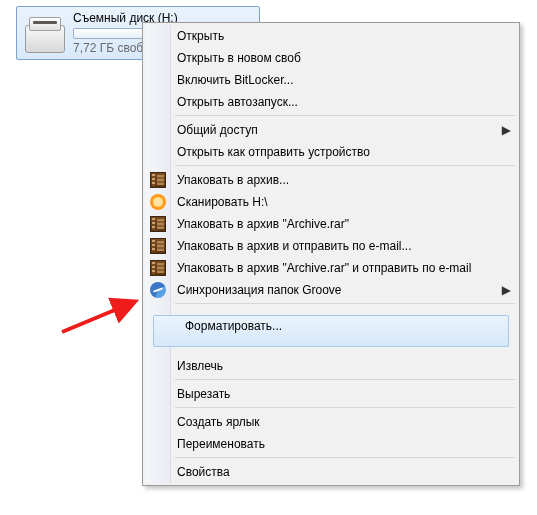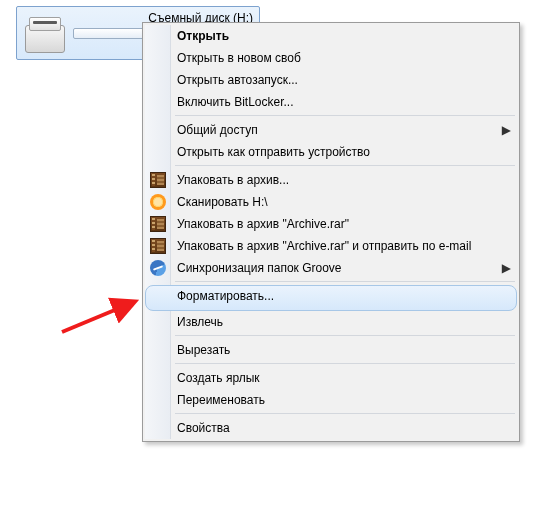--- a/index.html
+++ b/index.html
@@ -19,21 +19,20 @@
     left: 16px;
     top: 6px;
     width: 244px;
     height: 54px;
     border: 1px solid #7da2ce;
     border-radius: 2px;
     background: linear-gradient(#eaf3fc, #d8e9fb);
     display: flex;
     align-items: center;
     padding: 4px 6px;
-    text-align: right;
   }
   .drive-icon {
     width: 44px; height: 44px; flex: 0 0 44px;
     margin-right: 6px;
     position: relative;
   }
   .drive-icon .body {
     position: absolute; left: 2px; right: 2px; top: 14px; bottom: 2px;
     background: linear-gradient(#f8f8f8, #d8d8d8);
     border: 1px solid #9a9a9a; border-radius: 3px;
@@ -69,33 +68,33 @@
     background: linear-gradient(to right, #f4f6f9, #e9edf3);
     border-right: 1px solid #d8dde4;
   }
   .mi {
     position: relative;
     height: 22px; line-height: 22px;
     padding-left: 32px; padding-right: 18px;
     color: #000; white-space: nowrap;
     cursor: default;
   }
-  .mi.bold { font-weight: 700; }
+  .mi.bold { font-weight: 400; }
   .mi .arrow {
     position: absolute; right: 6px; top: 0; bottom: 0;
     display: flex; align-items: center; color: #333;
   }
   .mi .ico {
     position: absolute; left: 5px; top: 3px; width: 16px; height: 16px;
   }
   .mi.hover {
     background: linear-gradient(#eaf3fd, #d6e8fb);
-    border: 1px solid #a7c7e7; border-radius: 8px;
-    height: 26px; line-height: 20px;
-    margin: 0; padding-left: 31px; padding-right: 17px;
+    border: 1px solid #a7c7e7; border-radius: 2px;
+    height: 32px; line-height: 20px;
+    margin: 8px; padding-left: 31px; padding-right: 17px;
   }
   .sep {
     position: relative; height: 6px;
   }
   .sep::after {
     content: ""; position: absolute; left: 30px; right: 2px; top: 2px;
     border-top: 1px solid #d3d7dd;
   }
   
   .ico.avast {
@@ -141,36 +140,37 @@
     <div class="drive-bar"></div>
     <div class="drive-free">7,72 ГБ своб</div>
   </div>
 </div>
 
 <div class="ctxmenu">
   <div class="gutter"></div>
 
   <div class="mi bold"><span>Открыть</span></div>
   <div class="mi"><span>Открыть в новом своб</span></div>
+  <div class="mi"><span>Включить BitLocker...</span></div>
   <div class="mi"><span>Открыть автозапуск...</span></div>
-  <div class="mi"><span>Включить BitLocker...</span></div>
 
   <div class="sep"></div>
 
   <div class="mi">
     <span>Общий доступ</span>
     <span class="arrow">▶</span>
   </div>
   <div class="mi"><span>Открыть как отправить устройство</span></div>
 
   <div class="sep"></div>
 
   <div class="mi"><span class="ico rar"></span><span>Упаковать в архив...</span></div>
   <div class="mi"><span class="ico avast"></span><span>Сканировать H:\</span></div>
   <div class="mi"><span class="ico rar"></span><span>Упаковать в архив "Archive.rar"</span></div>
+  <div class="mi"><span class="ico rar"></span><span>Упаковать в архив и отправить по e-mail...</span></div>
   <div class="mi"><span class="ico rar"></span><span>Упаковать в архив "Archive.rar" и отправить по e-mail</span></div>
   <div class="mi">
     <span class="ico groove"></span>
     <span>Синхронизация папок Groove</span>
     <span class="arrow">▶</span>
   </div>
 
   <div class="sep"></div>
 
   <div class="mi hover"><span>Форматировать...</span></div>

